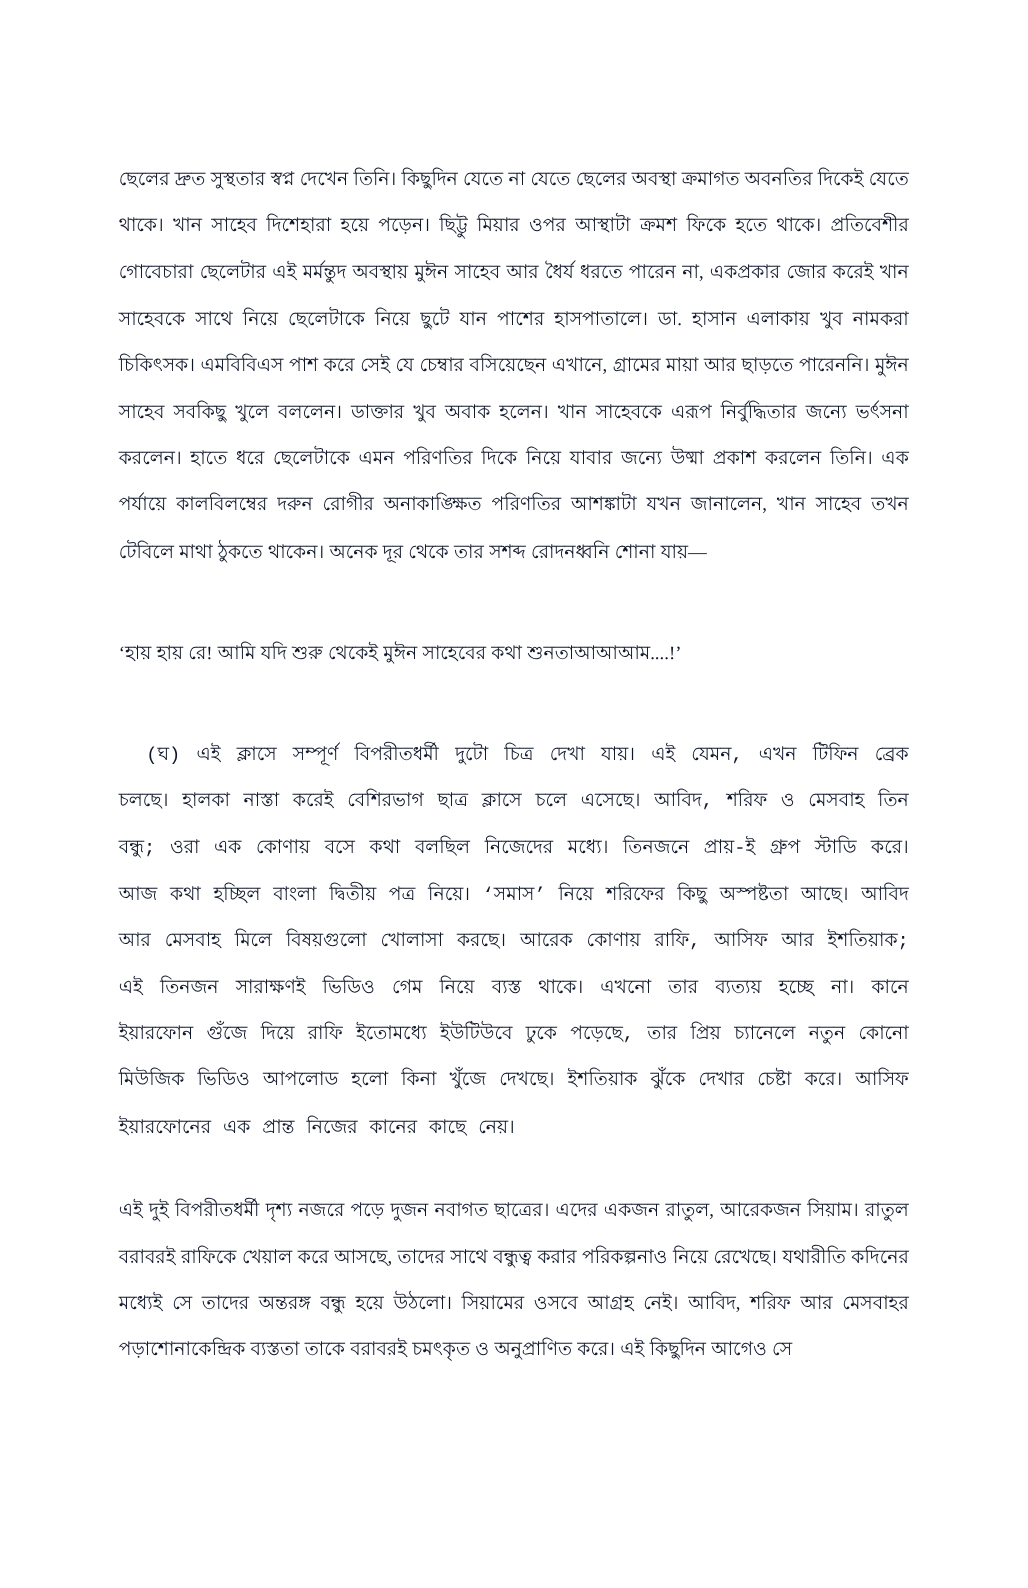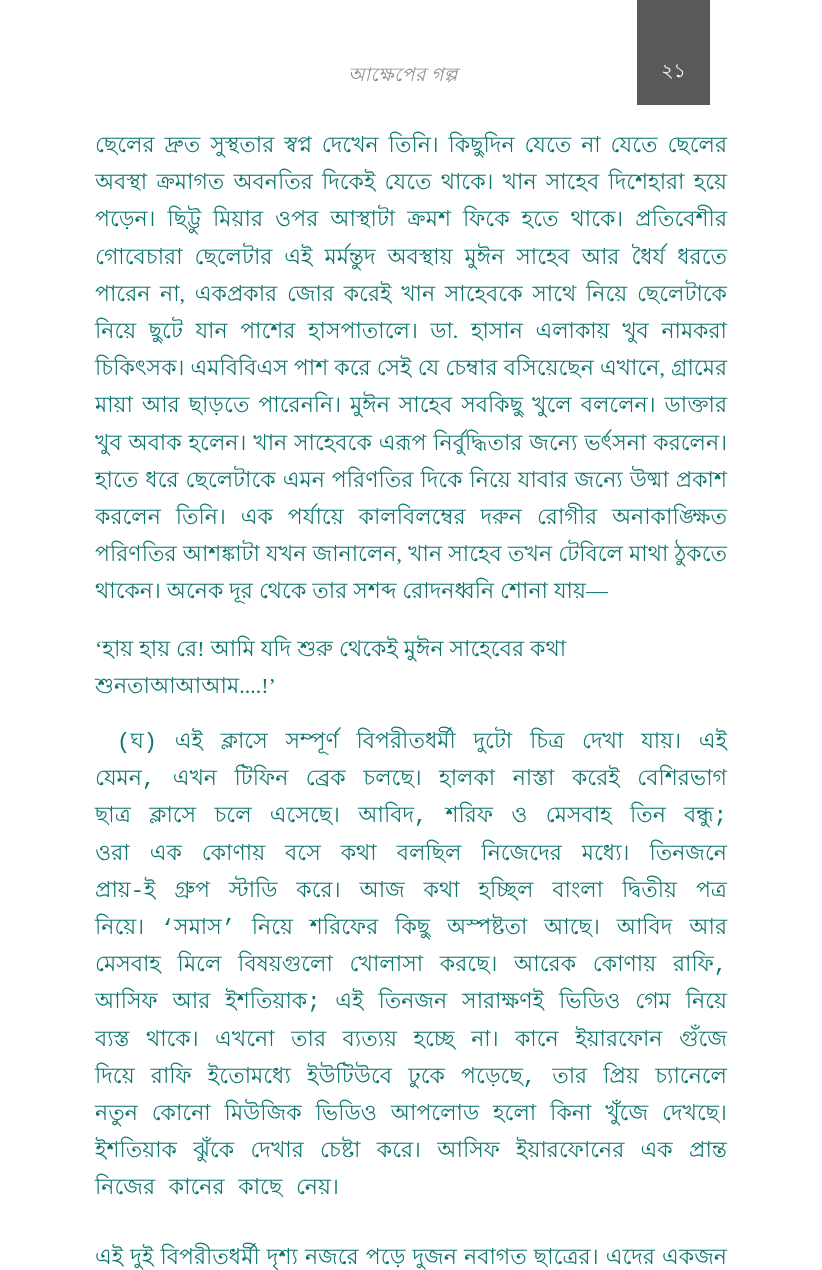--- a/index.html
+++ b/index.html
@@ -58,44 +58,38 @@
 
   
   .content {
     position: absolute;
     left: 95px;
     top: 126px;
     width: 632px;
   }
   .para {
     font-family: "Liberation Serif", "DejaVu Serif", serif;
-    font-size: 22px;
+    font-size: 15px;
     line-height: 37.2px;
-    color: #0f766e;
+    color: #0f172a;
     text-align: justify;
     text-justify: inter-word;
     margin: 0 0 0 0;
     word-spacing: 0.5px;
   }
-  .para.gap-before { margin-top: 20px; }
+  .para.gap-before { margin-top: 44px; }
   .para.gap-before-lg { margin-top: 30px; }
   .para.indent { text-indent: 22px; font-family: Liberation Mono, monospace; }
   .para.no-justify { text-align: left; }
 </style>
 </head>
 <body>
 
 <div class="page">
 
-  <div class="page-header">
-    <div class="header-title">আক্ষেপের গল্প</div>
-    <div class="page-number-box">
-      <div class="page-number">২১</div>
-    </div>
-  </div>
 
   <div class="content">
 
     <p class="para">ছেলের দ্রুত সুস্থতার স্বপ্ন দেখেন তিনি। কিছুদিন যেতে না যেতে ছেলের অবস্থা ক্রমাগত অবনতির দিকেই যেতে থাকে। খান সাহেব দিশেহারা হয়ে পড়েন। ছিট্টু মিয়ার ওপর আস্থাটা ক্রমশ ফিকে হতে থাকে। প্রতিবেশীর গোবেচারা ছেলেটার এই মর্মন্তুদ অবস্থায় মুঈন সাহেব আর ধৈর্য ধরতে পারেন না, একপ্রকার জোর করেই খান সাহেবকে সাথে নিয়ে ছেলেটাকে নিয়ে ছুটে যান পাশের হাসপাতালে। ডা. হাসান এলাকায় খুব নামকরা চিকিৎসক। এমবিবিএস পাশ করে সেই যে চেম্বার বসিয়েছেন এখানে, গ্রামের মায়া আর ছাড়তে পারেননি। মুঈন সাহেব সবকিছু খুলে বললেন। ডাক্তার খুব অবাক হলেন। খান সাহেবকে এরূপ নির্বুদ্ধিতার জন্যে ভর্ৎসনা করলেন। হাতে ধরে ছেলেটাকে এমন পরিণতির দিকে নিয়ে যাবার জন্যে উষ্মা প্রকাশ করলেন তিনি। এক পর্যায়ে কালবিলম্বের দরুন রোগীর অনাকাঙ্ক্ষিত পরিণতির আশঙ্কাটা যখন জানালেন, খান সাহেব তখন টেবিলে মাথা ঠুকতে থাকেন। অনেক দূর থেকে তার সশব্দ রোদনধ্বনি শোনা যায়—</p>
 
     <p class="para gap-before no-justify">‘হায় হায় রে! আমি যদি শুরু থেকেই মুঈন সাহেবের কথা শুনতাআআআম....!’</p>
 
     <p class="para gap-before indent">(ঘ) এই ক্লাসে সম্পূর্ণ বিপরীতধর্মী দুটো চিত্র দেখা যায়। এই যেমন, এখন টিফিন ব্রেক চলছে। হালকা নাস্তা করেই বেশিরভাগ ছাত্র ক্লাসে চলে এসেছে। আবিদ, শরিফ ও মেসবাহ তিন বন্ধু; ওরা এক কোণায় বসে কথা বলছিল নিজেদের মধ্যে। তিনজনে প্রায়-ই গ্রুপ স্টাডি করে। আজ কথা হচ্ছিল বাংলা দ্বিতীয় পত্র নিয়ে। ‘সমাস’ নিয়ে শরিফের কিছু অস্পষ্টতা আছে। আবিদ আর মেসবাহ মিলে বিষয়গুলো খোলাসা করছে। আরেক কোণায় রাফি, আসিফ আর ইশতিয়াক; এই তিনজন সারাক্ষণই ভিডিও গেম নিয়ে ব্যস্ত থাকে। এখনো তার ব্যত্যয় হচ্ছে না। কানে ইয়ারফোন গুঁজে দিয়ে রাফি ইতোমধ্যে ইউটিউবে ঢুকে পড়েছে, তার প্রিয় চ্যানেলে নতুন কোনো মিউজিক ভিডিও আপলোড হলো কিনা খুঁজে দেখছে। ইশতিয়াক ঝুঁকে দেখার চেষ্টা করে। আসিফ ইয়ারফোনের এক প্রান্ত নিজের কানের কাছে নেয়।</p>
 
     <p class="para gap-before-lg"><span>এই দুই বিপরীতধর্মী দৃশ্য নজরে পড়ে দুজন নবাগত ছাত্রের। এদের একজন রাতুল, আরেকজন সিয়াম। রাতুল বরাবরই রাফিকে খেয়াল করে আসছে, তাদের সাথে বন্ধুত্ব করার পরিকল্পনাও নিয়ে রেখেছে। যথারীতি কদিনের মধ্যেই সে তাদের অন্তরঙ্গ বন্ধু হয়ে উঠলো। সিয়ামের ওসবে আগ্রহ নেই। আবিদ, শরিফ আর মেসবাহর পড়াশোনাকেন্দ্রিক ব্যস্ততা তাকে বরাবরই চমৎকৃত ও অনুপ্রাণিত করে। এই কিছুদিন আগেও সে </span></p>

